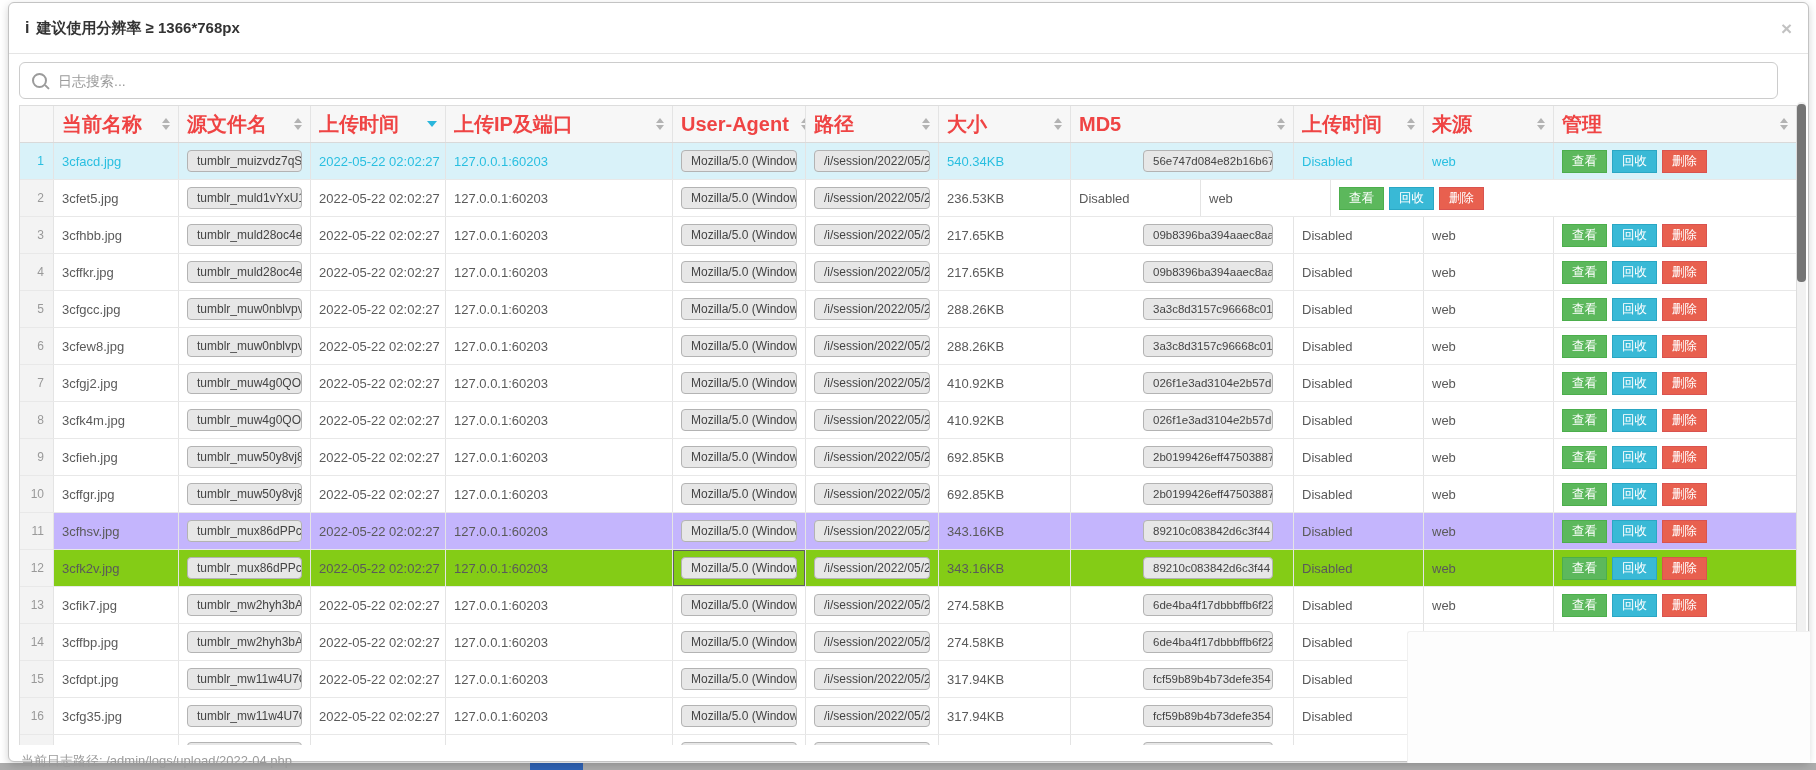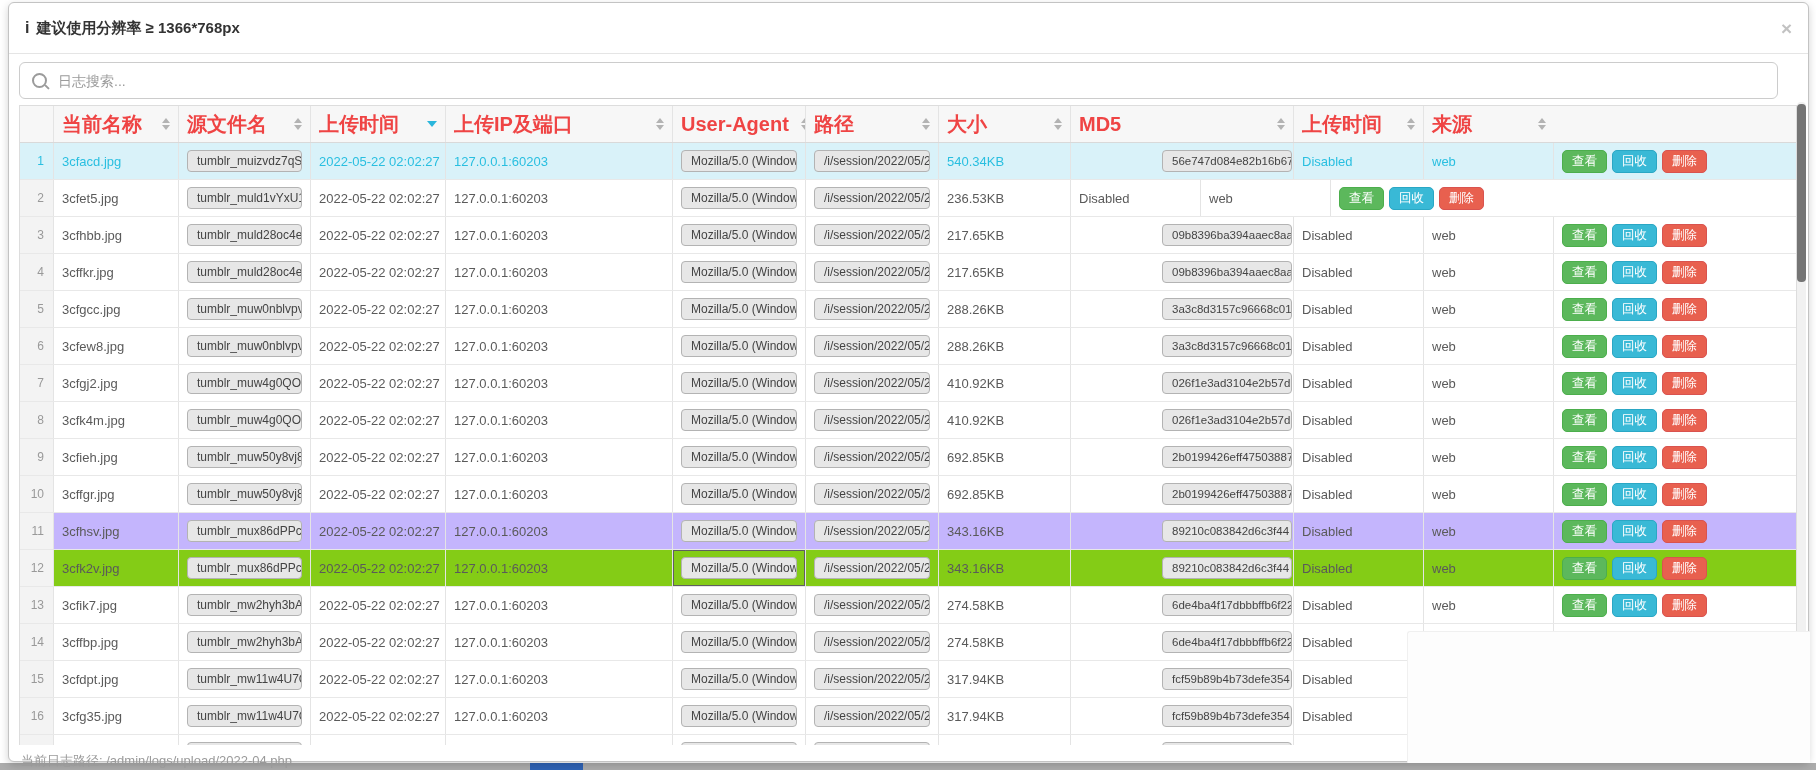--- a/index.html
+++ b/index.html
@@ -46,24 +46,24 @@
 
   .sort-both{display:inline-flex;flex-direction:column;gap:2px;margin-left:6px;}
   .sort-both::before{content:'';border-left:4px solid transparent;border-right:4px solid transparent;border-bottom:5px solid #b3b3b3;}
   .sort-both::after{content:'';border-left:4px solid transparent;border-right:4px solid transparent;border-top:5px solid #b3b3b3;}
   .sort-desc{display:inline-block;margin-left:6px;border-left:5px solid transparent;border-right:5px solid transparent;border-top:6px solid #2ab6dc;}
 
   .badge{background:#e7e7e7;border:1px solid #b3b3b3;border-radius:4px;color:#444;font-size:12px;
          height:22px;line-height:20px;padding:0 9px;box-sizing:border-box;text-align:center;
          overflow:hidden;white-space:nowrap;flex:1;min-width:0;}
   .cell-badge{justify-content:center;}
-  .td.c8{justify-content:flex-end;padding-right:1px;}
+  .td.c8{justify-content:flex-end;padding-right:20px;}
   .td.c8 .badge{flex:0 0 130px;width:130px;font-size:11.5px;}
 
-  .btn{border-radius:5px;color:#fff;font-size:12.5px;height:23px;line-height:21px;padding:0 9px;
+  .btn{border-radius:0;color:#fff;font-size:12.5px;height:23px;line-height:21px;padding:0 9px;
        box-sizing:border-box;border:1px solid transparent;cursor:pointer;flex:0 0 auto;}
   .btn + .btn{margin-left:5px;}
   .btn-view{background:#5cb85c;border-color:#4cae4c;}
   .btn-recycle{background:#39b9d6;border-color:#2aa7c4;}
   .btn-delete{background:#e8604f;border-color:#d9534f;}
 
   
   .tr.hl{background:#d9f2f9;}
   .tr.hl .td{color:#29bfe0;}
   .tr.hl .td.c0{background:#d9f2f9;color:#29bfe0;}
@@ -145,20 +145,24 @@
                 <span class="sort-both"></span>
               </div>
               <div class="th c9">
                 <span>上传时间</span>
                 <span class="sort-both"></span>
               </div>
               <div class="th c10">
                 <span>来源</span>
                 <span class="sort-both"></span>
               </div>
+              <div class="th c11">
+                <span>管理</span>
+                <span class="sort-both"></span>
+              </div>
             </div>
           <div id="tbody">
               <div class="tr hl">
     <div class="td c0">1</div>
     <div class="td c1">3cfacd.jpg</div>
     <div class="td c2 cell-badge">
                   <span class="badge">tumblr_muizvdz7qS1r2</span>
                 </div>
     <div class="td c3">2022-05-22 02:02:27</div>
     <div class="td c4">127.0.0.1:60203</div>

